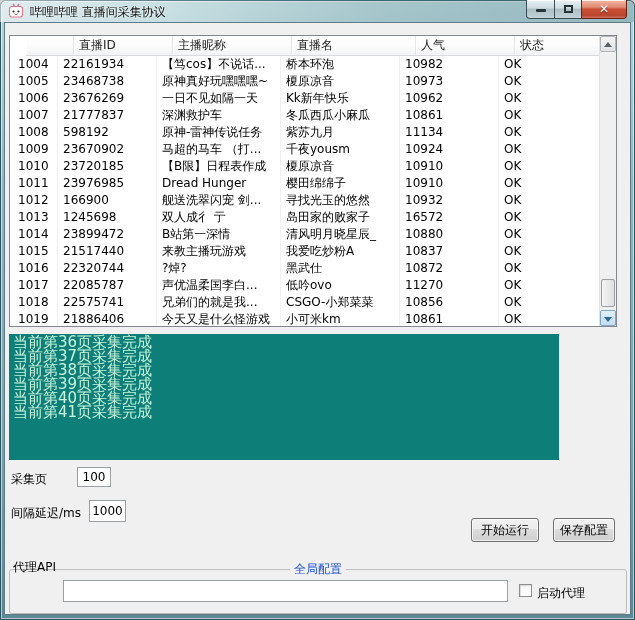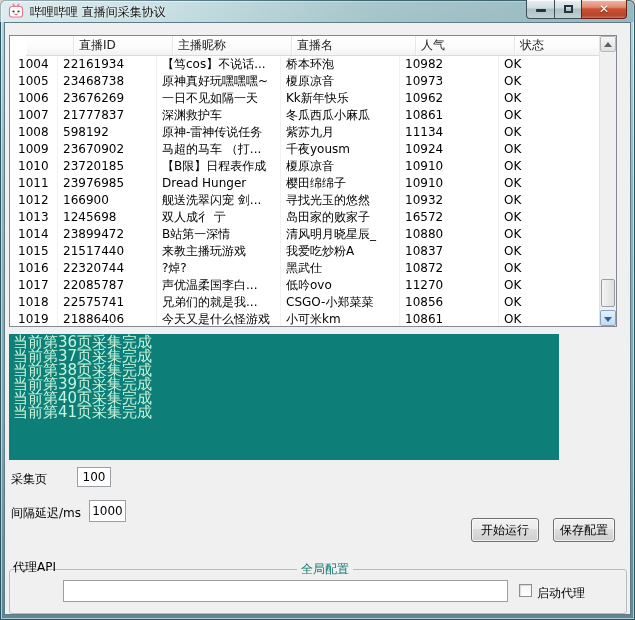--- a/index.html
+++ b/index.html
@@ -87,21 +87,21 @@
     color:#000; border:1px solid #707070; border-radius:3px;
     background:linear-gradient(180deg,#f2f2f2 0%, #ebebeb 45%, #dddddd 46%, #cfcfcf 100%);
     box-shadow: inset 0 0 0 1px rgba(255,255,255,.7); cursor:default; }
   #start-btn { left:466px; top:495px; width:68px; }
   #save-btn  { left:548px; top:495px; width:62px; }
 
   
   .groupbox { position:absolute; left:4px; top:546px; width:618px; height:45px;
     border:1px solid #bcbcbf; border-radius:3px; }
   .groupbox-title { position:absolute; left:50%; top:-9px; transform:translateX(-50%);
-    background:#f0f0f0; padding:0 4px; font-size:12px; color:#0f766e; white-space:nowrap;margin-left:7px; }
+    background:#f0f0f0; padding:0 4px; font-size:12px; color:#1d4ed8; white-space:nowrap; }
   .checkbox { position:absolute; left:514px; top:561px; width:13px; height:13px;
     border:1px solid #8e8e8e; background:linear-gradient(180deg,#f6f6f6,#ffffff);
     box-shadow: inset 1px 1px 1px rgba(0,0,0,.12); }
 </style>
 </head>
 <body>
 
 <div class="window">
 
   <div class="titlebar">

